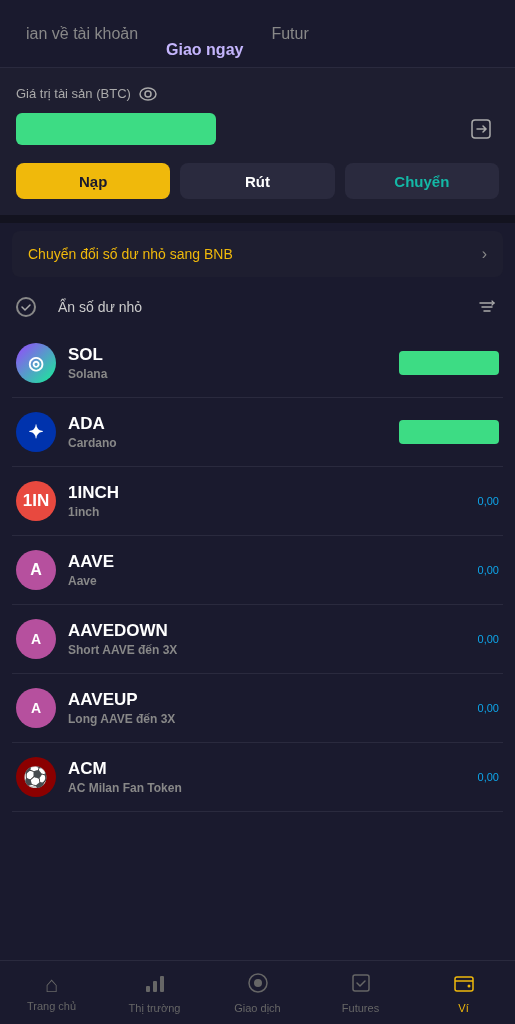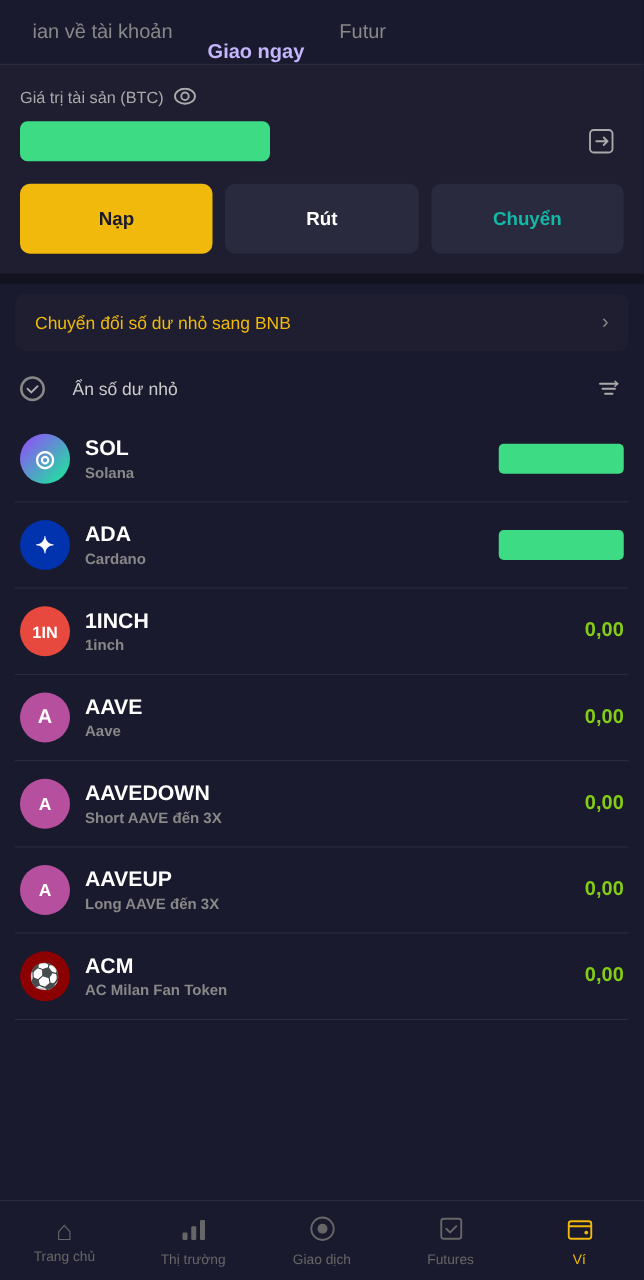--- a/index.html
+++ b/index.html
@@ -12,21 +12,21 @@
       min-height: 1024px;
       overflow-x: hidden;
     }
 
     
     .top-nav {
       display: flex;
       align-items: center;
       background: #1a1a2e;
       padding: 0 12px;
-      height: 52px;
+      height: 68px;
       border-bottom: 1px solid #2a2a3e;
       overflow: hidden;
     }
     .nav-item {
       padding: 0 14px;
       height: 52px;
       display: flex;
       align-items: center;
       font-size: 16px;
       color: #888;
@@ -51,21 +51,21 @@
     }
 
     
     .asset-section {
       background: #1e1e30;
       padding: 18px 16px 16px;
       margin: 0;
     }
     .asset-label {
       display: flex;
-      align-items: flex-start;
+      align-items: flex-end;
       gap: 8px;
       font-size: 13px;
       color: #aaa;
       margin-bottom: 10px;
     }
     .eye-icon {
       width: 18px;
       height: 14px;
       display: inline-flex;
       align-items: center;
@@ -93,21 +93,21 @@
       cursor: pointer;
     }
 
     
     .action-buttons {
       display: flex;
       gap: 10px;
     }
     .btn {
       flex: 1;
-      height: 56px;
+      height: 36px;
       border-radius: 8px;
       border: none;
       font-size: 15px;
       font-weight: 600;
       cursor: pointer;
     }
     .btn-deposit {
       background: #f0b90b;
       color: #1a1a2e;
     }
@@ -211,23 +211,23 @@
       font-weight: 700;
       color: #fff;
     }
     .coin-fullname {
       font-size: 12px;
       color: #888;
       margin-top: 2px;
       font-weight: bold;
     }
     .coin-balance {
-      font-size: 16px;
-      color: #84cc16;
-      font-weight: 700;
+      font-size: 11px;
+      color: #0ea5e9;
+      font-weight: 400;
     }
     .coin-balance.blurred {
       background: #3ddc84;
       height: 24px;
       width: 100px;
       border-radius: 4px;
       display: block;
     }
 
     
@@ -363,21 +363,21 @@
   <div class="coin-item">
     <div class="coin-icon icon-ada">✦</div>
     <div class="coin-info">
       <div class="coin-name">ADA</div>
       <div class="coin-fullname">Cardano</div>
     </div>
     <span class="coin-balance blurred"></span>
   </div>
 
   <div class="coin-item">
-    <div class="coin-icon icon-1inch" style="font-size:13px;font-weight:900;">1​IN</div>
+    <div class="coin-icon icon-1inch" style="font-size:17px;font-weight:900;">1​IN</div>
     <div class="coin-info">
       <div class="coin-name">1INCH</div>
       <div class="coin-fullname">1inch</div>
     </div>
     <span class="coin-balance">0,00</span>
   </div>
 
   <div class="coin-item">
     <div class="coin-icon icon-aave" style="font-size:16px;">A</div>
     <div class="coin-info">

